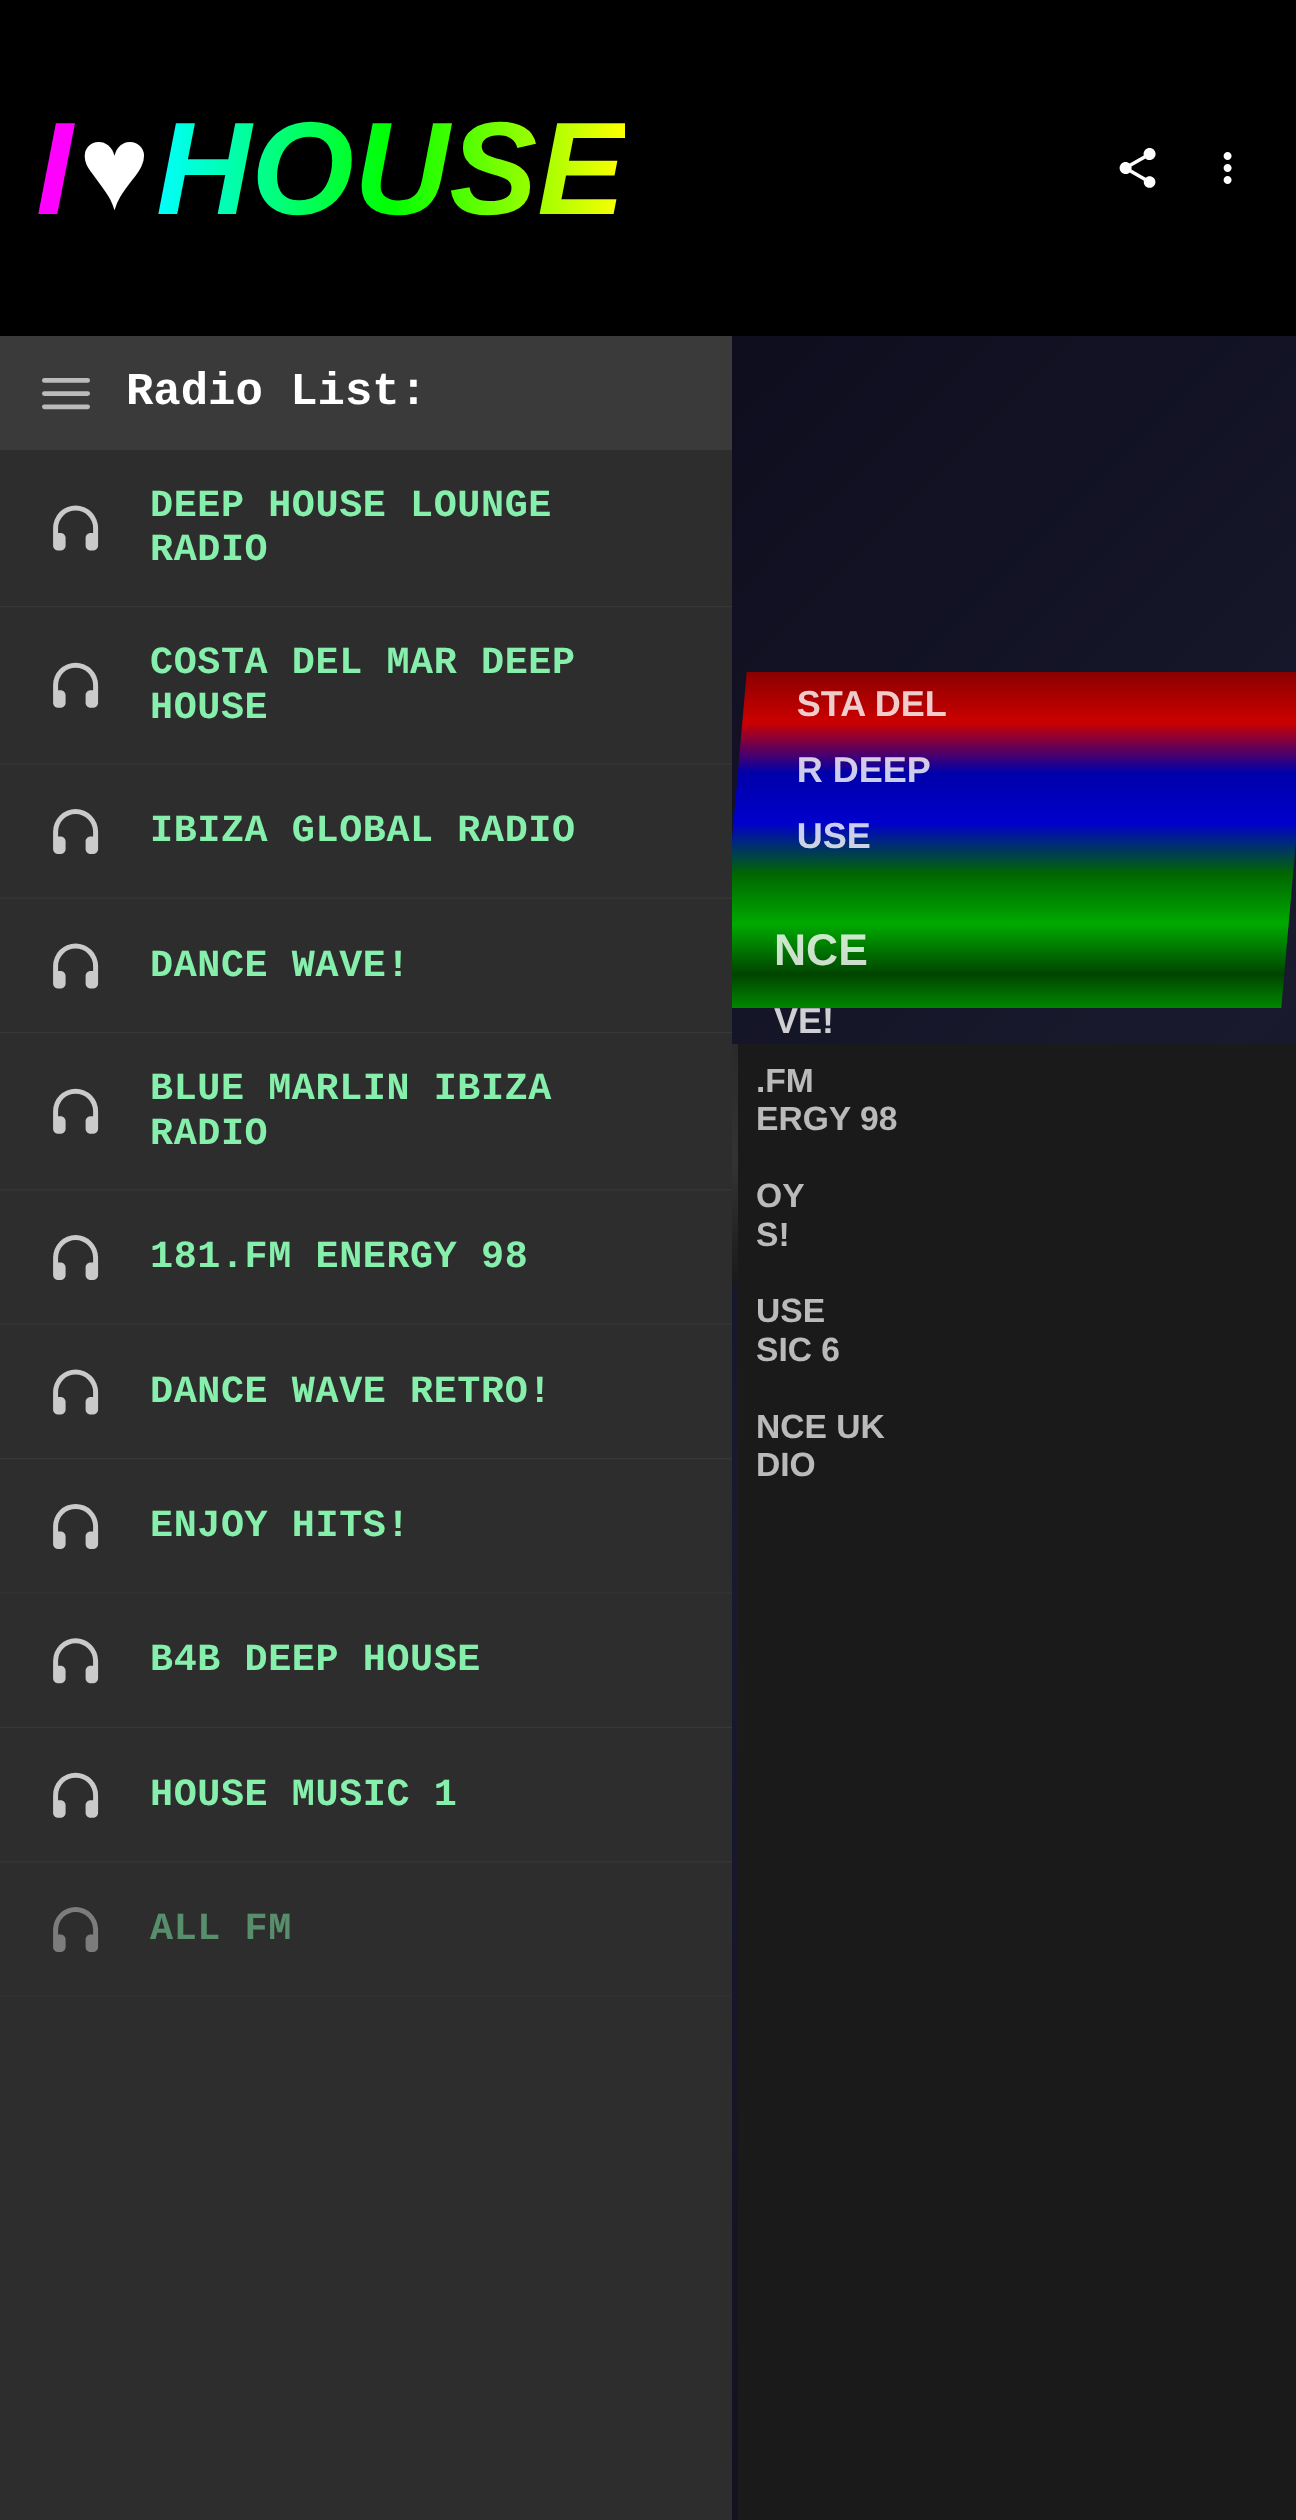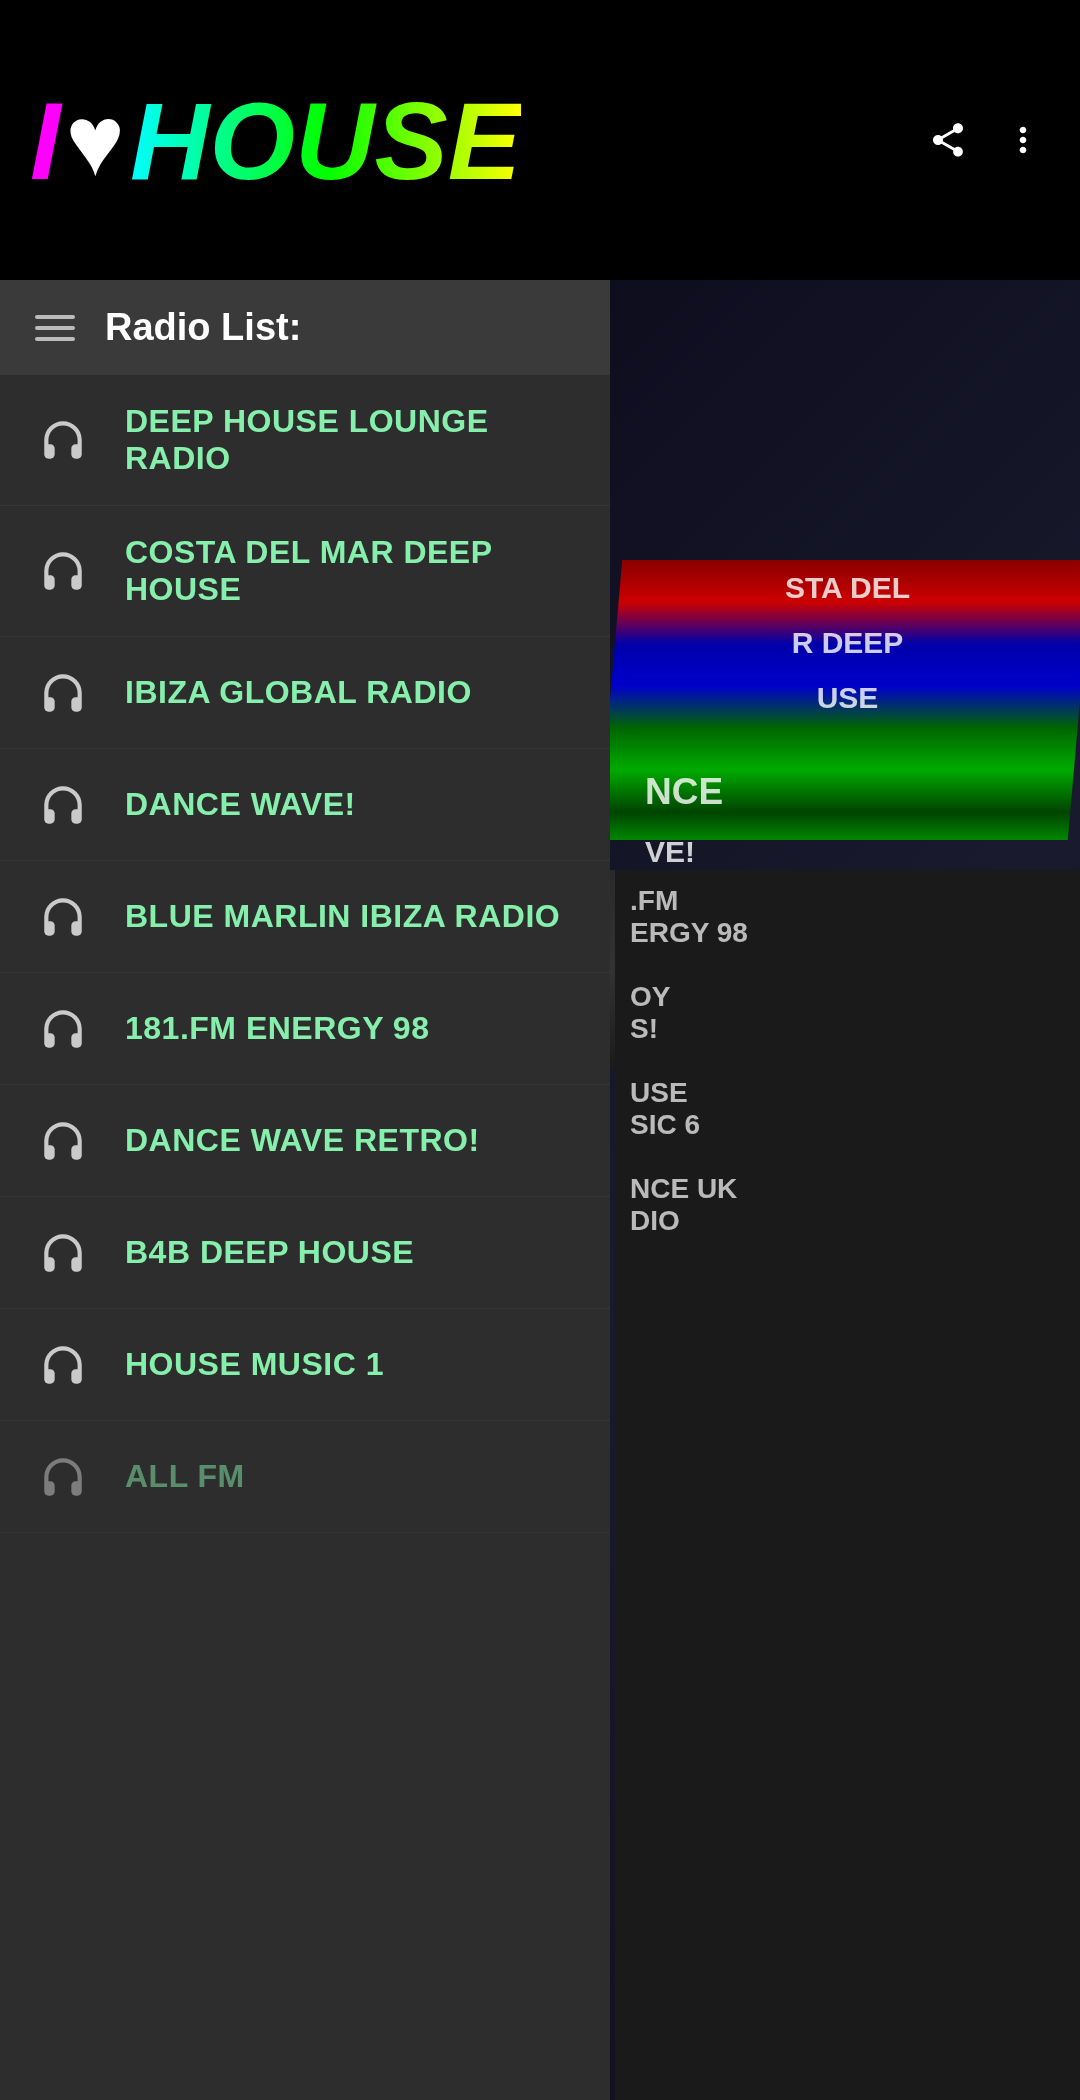--- a/index.html
+++ b/index.html
@@ -152,20 +152,21 @@
 
     
     .drawer {
       position: absolute;
       top: 280px;
       left: 0;
       width: 610px;
       bottom: 0;
       background: #2d2d2d;
       z-index: 20;
+      font-family: Liberation Mono, monospace;
     }
 
     
     .drawer-header {
       display: flex;
       align-items: center;
       padding: 30px 35px;
       background: #3a3a3a;
       height: 95px;
       gap: 30px;
@@ -225,24 +226,23 @@
       font-size: 32px;
       font-weight: bold;
       color: #86efac;
       letter-spacing: 0.5px;
     }
 
     
     .right-station-labels {
       position: absolute;
       top: 560px;
-      left: 615px;
+      left: 649px;
       right: 0;
       z-index: 6;
-      text-align: center;
     }
 
     .rst {
       color: rgba(255,255,255,0.8);
       font-size: 30px;
       font-weight: bold;
       padding: 8px 15px;
       line-height: 1.3;
     }
 
@@ -399,20 +399,28 @@
 
     <div class="radio-item">
       <div class="headphone-icon">
         <svg viewBox="0 0 24 24" xmlns="http://www.w3.org/2000/svg">
           <path d="M12 3a9 9 0 00-9 9v7c0 1.1.9 2 2 2h1c1.1 0 2-.9 2-2v-3c0-1.1-.9-2-2-2H5v-2a7 7 0 0114 0v2h-1c-1.1 0-2 .9-2 2v3c0 1.1.9 2 2 2h1c1.1 0 2-.9 2-2v-7a9 9 0 00-9-9z"></path>
         </svg>
       </div>
       <span class="radio-name">DANCE WAVE RETRO!</span>
     </div>
 
+    <div class="radio-item">
+      <div class="headphone-icon">
+        <svg viewBox="0 0 24 24" xmlns="http://www.w3.org/2000/svg">
+          <path d="M12 3a9 9 0 00-9 9v7c0 1.1.9 2 2 2h1c1.1 0 2-.9 2-2v-3c0-1.1-.9-2-2-2H5v-2a7 7 0 0114 0v2h-1c-1.1 0-2 .9-2 2v3c0 1.1.9 2 2 2h1c1.1 0 2-.9 2-2v-7a9 9 0 00-9-9z"></path>
+        </svg>
+      </div>
+      <span class="radio-name">ENJOY HITS!</span>
+    </div>
 
     <div class="radio-item">
       <div class="headphone-icon">
         <svg viewBox="0 0 24 24" xmlns="http://www.w3.org/2000/svg">
           <path d="M12 3a9 9 0 00-9 9v7c0 1.1.9 2 2 2h1c1.1 0 2-.9 2-2v-3c0-1.1-.9-2-2-2H5v-2a7 7 0 0114 0v2h-1c-1.1 0-2 .9-2 2v3c0 1.1.9 2 2 2h1c1.1 0 2-.9 2-2v-7a9 9 0 00-9-9z"></path>
         </svg>
       </div>
       <span class="radio-name">B4B DEEP HOUSE</span>
     </div>
 

